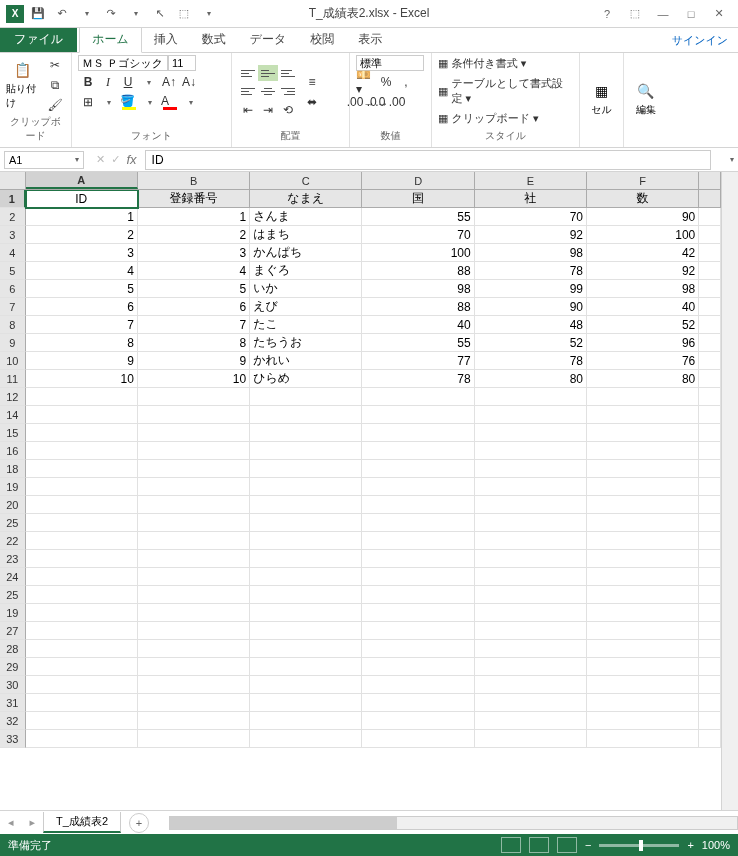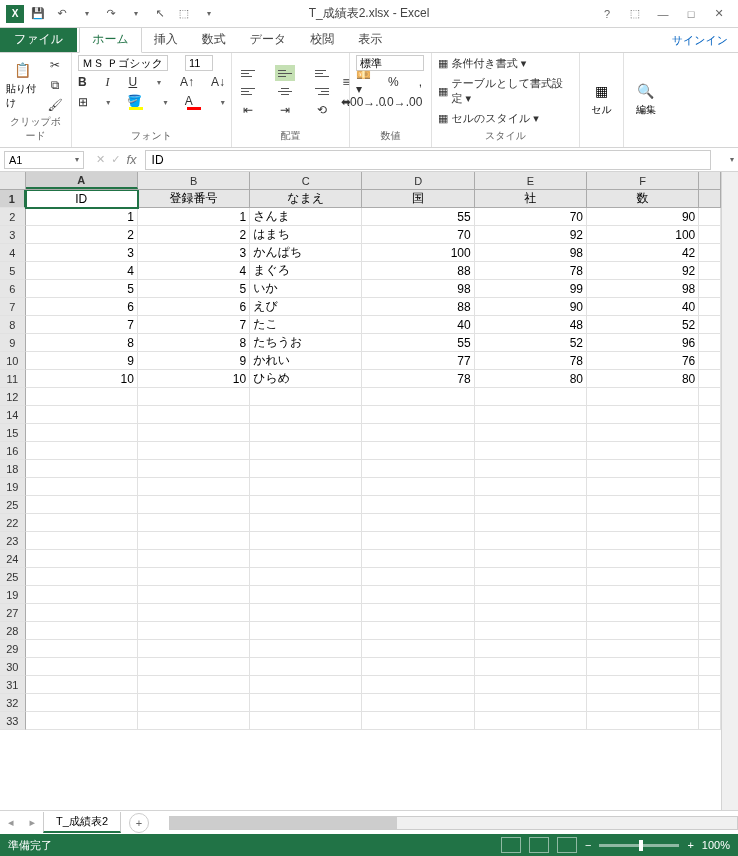--- a/index.html
+++ b/index.html
@@ -16,21 +16,21 @@
 .tab { padding: 4px 12px; font-size: 12px; color: #444; cursor: pointer; }
 .tab.active { color: #217346; border: 1px solid #d4d4d4; border-bottom: 1px solid #fff; margin-bottom: -1px; background: #fff; }
 .signin { margin-left: auto; padding: 4px 10px; font-size: 11px; color: #0563c1; cursor: pointer; }
 .ribbon { height: 95px; background: #fff; border-bottom: 1px solid #d4d4d4; display: flex; }
 .group { border-right: 1px solid #e1e1e1; display: flex; flex-direction: column; padding: 2px 6px; }
 .group-body { flex: 1; display: flex; align-items: center; gap: 4px; }
 .group-label { font-size: 10px; color: #666; text-align: center; padding-bottom: 2px; }
 .btn-large { width: 38px; display: flex; flex-direction: column; align-items: center; font-size: 10px; gap: 2px; cursor: pointer; }
 .icon-box { width: 20px; height: 20px; display: flex; align-items: center; justify-content: center; font-size: 14px; }
 .col { display: flex; flex-direction: column; gap: 2px; }
-.row { display: flex; align-items: center; gap: 17px; }
+.row { display: flex; align-items: center; gap: 0; }
 .ribbon-input { border: 1px solid #ccc; font-size: 11px; padding: 1px 3px; background: #fff; }
 .font-btn { width: 20px; height: 18px; display: flex; align-items: center; justify-content: center; font-size: 12px; cursor: pointer; color: #333; }
 .bold { font-weight: bold; }
 .italic { font-style: italic; font-family: serif; }
 .underline { text-decoration: underline; }
 .color-bar { position: relative; width: 18px; height: 16px; }
 .color-bar::after { content: ""; position: absolute; bottom: 0; left: 2px; right: 2px; height: 3px; background: var(--c); }
 .align-btn { width: 20px; height: 16px; display: flex; flex-direction: column; justify-content: center; gap: 2px; cursor: pointer; padding: 0 3px; }
 .align-btn span { height: 1px; background: #555; }
 .align-active { background: #c5e0b4; }
@@ -223,21 +223,21 @@
       <div class="style-item">
           <span>▦</span>
           <span>条件付き書式 ▾</span>
         </div>
       <div class="style-item">
           <span>▦</span>
           <span>テーブルとして書式設定 ▾</span>
         </div>
       <div class="style-item">
           <span>▦</span>
-          <span>セルのスタイル ▾</span>
+          <span>クリップボード ▾</span>
         </div>
     </div>
     <div class="group-label">スタイル</div>
   </div>
 
   <div class="group" style="width:44px">
     <div class="group-body">
       <div class="btn-large">
         <div class="icon-box">▦</div>
         <span>セル</span>
@@ -448,20 +448,30 @@
           <div class="row-h">19</div>
           <div class="cell" style="width: 114px;"></div>
           <div class="cell" style="width: 114px;"></div>
           <div class="cell" style="width: 114px;"></div>
           <div class="cell" style="width: 114px;"></div>
           <div class="cell" style="width: 114px;"></div>
           <div class="cell" style="width: 114px;"></div>
           <div class="cell" style="width: 22px;"></div>
         </div>
         <div class="data-row">
+          <div class="row-h">20</div>
+          <div class="cell" style="width: 114px;"></div>
+          <div class="cell" style="width: 114px;"></div>
+          <div class="cell" style="width: 114px;"></div>
+          <div class="cell" style="width: 114px;"></div>
+          <div class="cell" style="width: 114px;"></div>
+          <div class="cell" style="width: 114px;"></div>
+          <div class="cell" style="width: 22px;"></div>
+        </div>
+        <div class="data-row">
           <div class="row-h">25</div>
           <div class="cell" style="width: 114px;"></div>
           <div class="cell" style="width: 114px;"></div>
           <div class="cell" style="width: 114px;"></div>
           <div class="cell" style="width: 114px;"></div>
           <div class="cell" style="width: 114px;"></div>
           <div class="cell" style="width: 114px;"></div>
           <div class="cell" style="width: 22px;"></div>
         </div>
         <div class="data-row">

